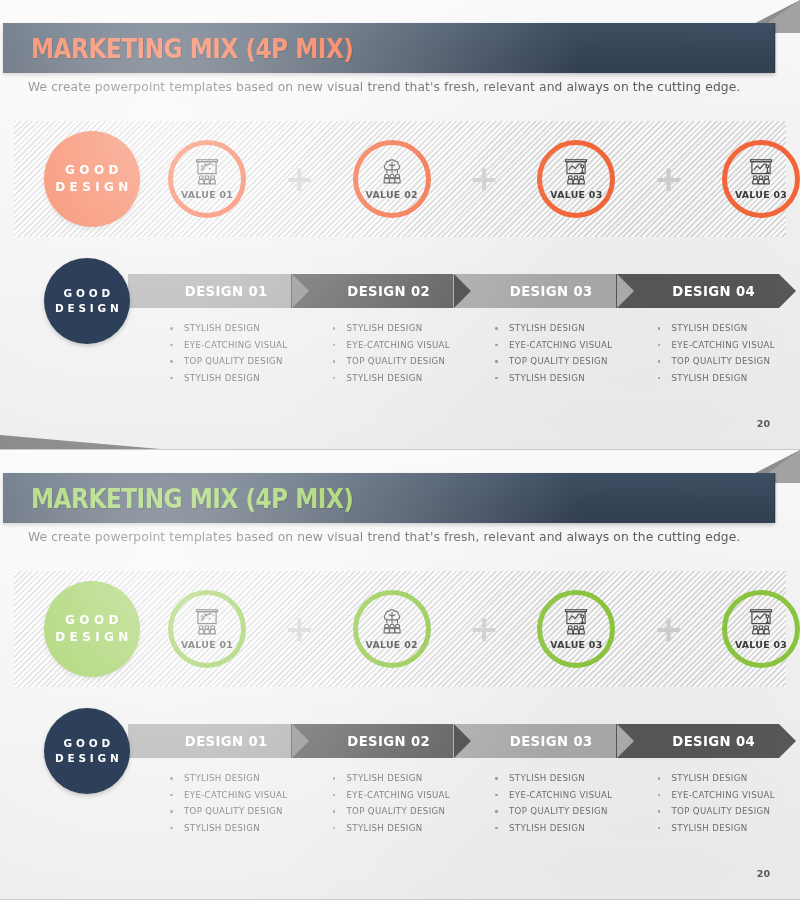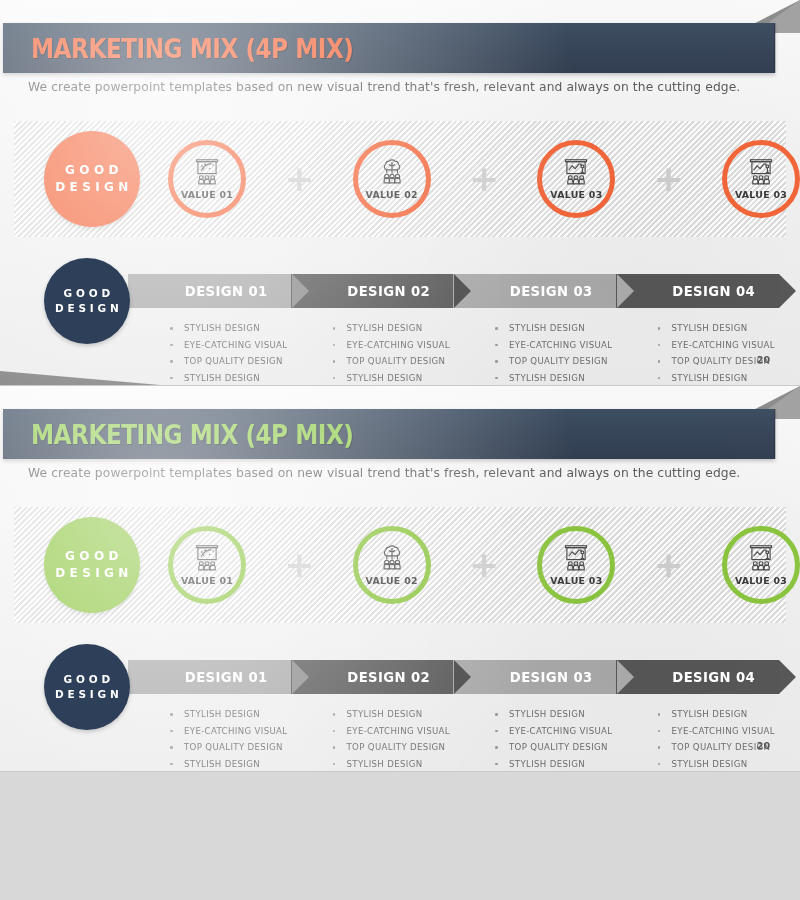--- a/index.html
+++ b/index.html
@@ -2,21 +2,21 @@
 <html><head>
 <meta charset="utf-8">
 <style>
   * { box-sizing: border-box; margin:0; padding:0; }
   html,body { width:800px; height:900px; }
   body {
     font-family: "Liberation Sans", sans-serif;
     background:#d8d8d8;
     -webkit-font-smoothing: antialiased;
   }
-  .deck { width:800px; height:772px; display:flex; flex-direction:column; }
+  .deck { width:800px; height:900px; display:flex; flex-direction:column; }
 
   
   .slide {
     position:relative;
     width:800px;
     height:450px;
     background:
        linear-gradient(180deg,#fafafa 0%, #f2f2f2 45%, #ececec 100%);
     overflow:hidden;
     border-bottom:1px solid #c9c9c9;

